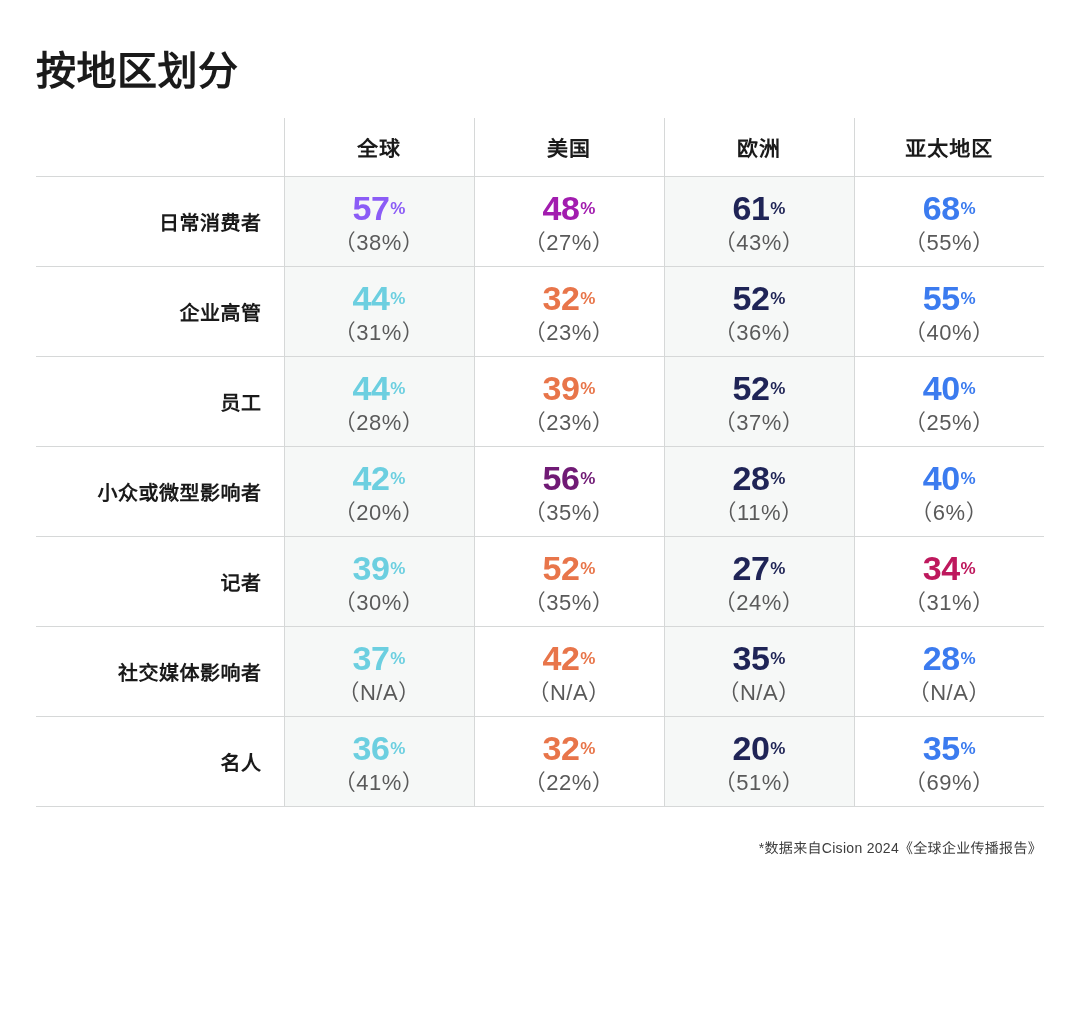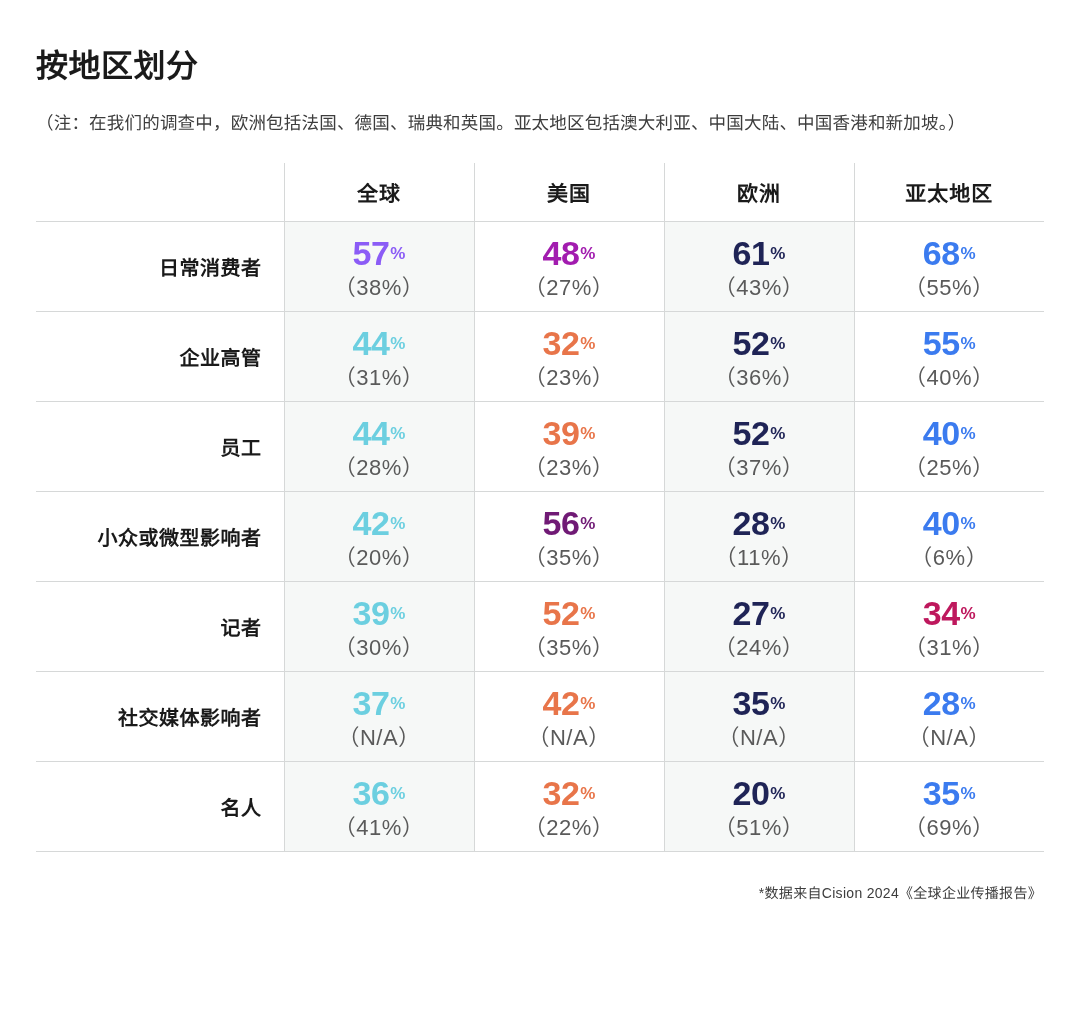--- a/index.html
+++ b/index.html
@@ -19,21 +19,21 @@
     position: relative;
     width: 1080px;
     height: 1016px;
     box-sizing: border-box;
     padding: 0 36px;
   }
   
   .page-title {
     margin: 0;
     padding-top: 46px;
-    font-size: 32px;
+    font-size: 40px;
     font-weight: bold;
     letter-spacing: 0.5px;
     color: #1a1a1a;
     line-height: 1.25;
   }
   .note {
     margin: 0;
     padding-top: 20px;
     font-size: 17.5px;
     line-height: 2.0;
@@ -138,21 +138,20 @@
     padding-right: 2px;
   }
 </style>
 </head>
 <body>
 
 <div class="page">
 
   <h1 class="page-title">按地区划分</h1>
 
-  <p class="note">（注：在我们的调查中，欧洲包括法国、德国、瑞典和英国。亚太地区包括澳大利亚、中国大陆、中国香港和新加坡。）</p>
 
   <div class="table-wrap">
     <table class="region-table">
       <colgroup>
         <col class="c-label">
         <col class="c-data">
         <col class="c-data">
         <col class="c-data">
         <col class="c-data">
       </colgroup>

